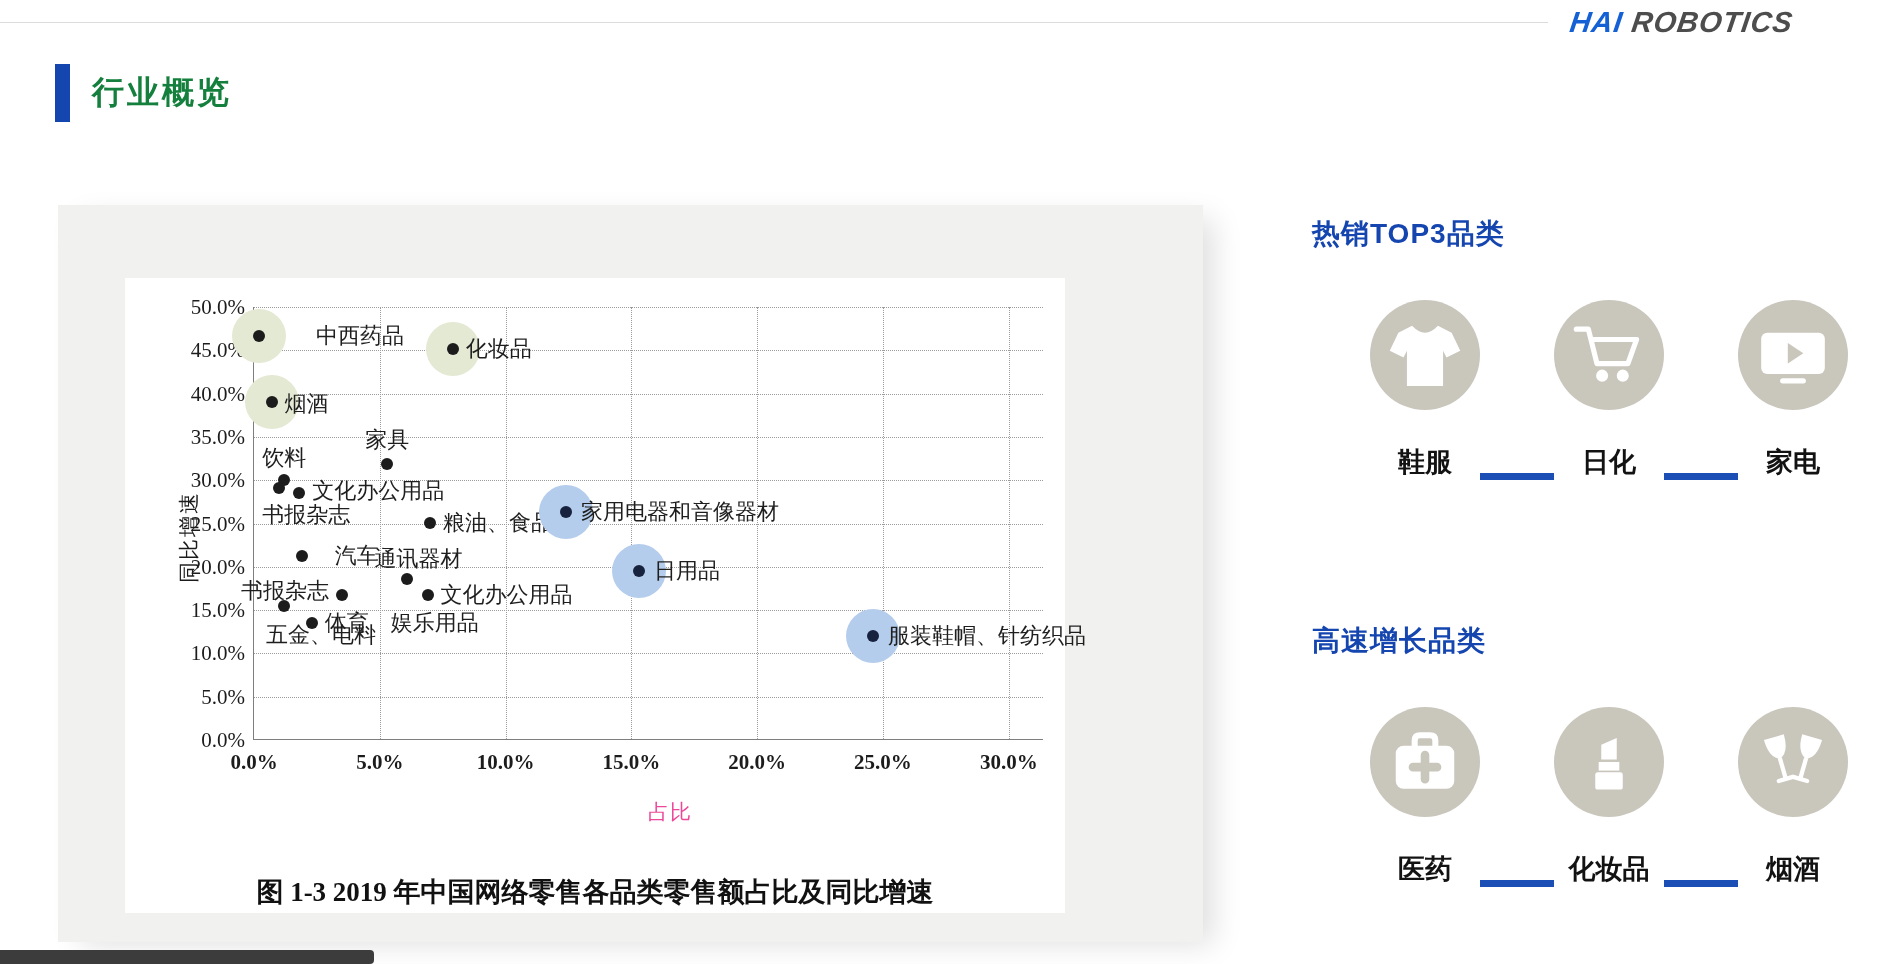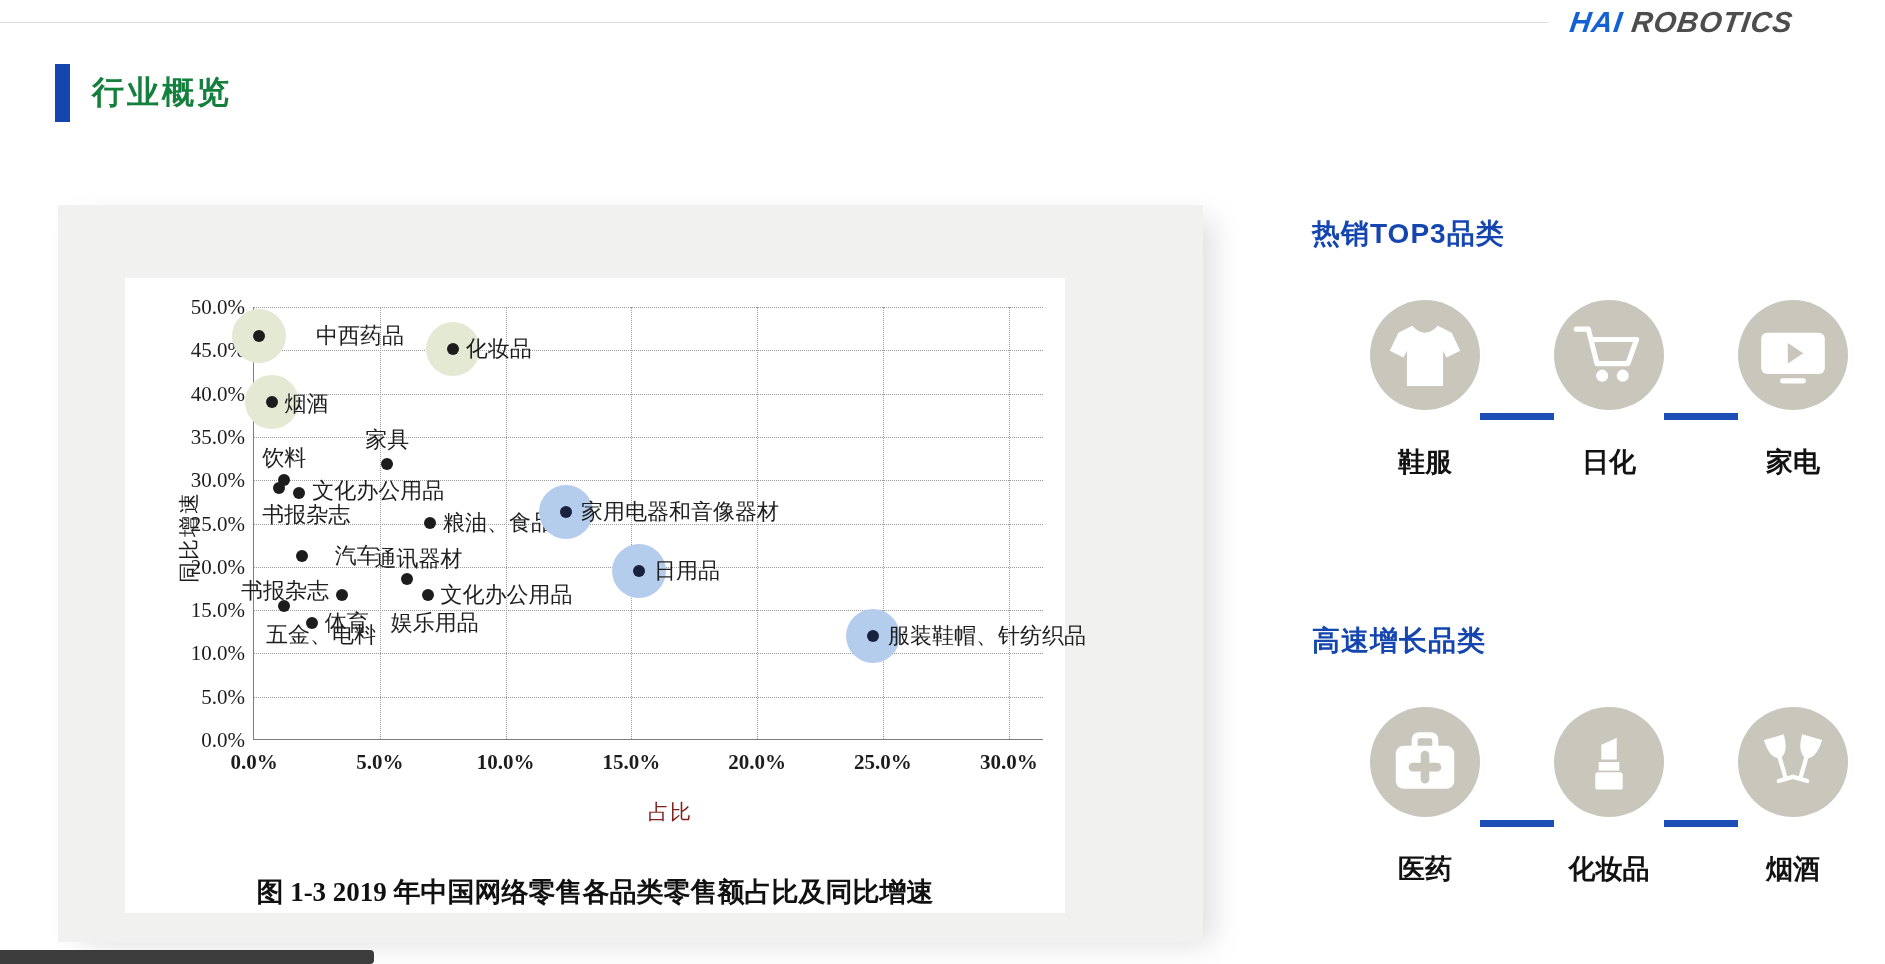--- a/index.html
+++ b/index.html
@@ -41,30 +41,30 @@
   .halo.green{background:var(--halo-green)}
   .halo.blue{background:var(--halo-blue)}
   .dot{position:absolute;width:12px;height:12px;border-radius:50%;background:#1c1c1c;
        transform:translate(-50%,-50%)}
   .dot.navy{background:#17233e}
   .plabel{position:absolute;font:22px "Liberation Serif","DejaVu Serif",serif;
           color:#1e1e1e;white-space:nowrap;line-height:26px}
   .ylab{position:absolute;left:18px;top:245px;transform:rotate(-90deg);transform-origin:center;
         font:21px "Liberation Serif","DejaVu Serif",serif;color:#1c1c1c;letter-spacing:2px}
   .xlab{position:absolute;left:523px;top:520px;font:21px "Liberation Serif","DejaVu Serif",serif;
-        color:#7f1d1d;letter-spacing:1px}
+        color:#ec4899;letter-spacing:1px}
   .caption{position:absolute;left:0;top:596px;width:940px;text-align:center;
            font:bold 27px "Liberation Serif","DejaVu Serif",serif;color:#111}
 
   .rp-section{position:absolute;left:1312px;width:560px}
   .rp-sec-1{top:213px}
   .rp-sec-2{top:620px}
   .rp-heading{font-size:28px;font-weight:900;color:var(--accent);letter-spacing:1px;
               line-height:42px;font-family:"Liberation Sans",sans-serif}
-  .icon-row{display:flex;margin-top:45px;margin-left:58px;align-items:center}
+  .icon-row{display:flex;margin-top:45px;margin-left:58px;align-items:flex-end}
   .icon-unit{display:flex;flex-direction:column;align-items:center;width:110px}
   .icon-circle{width:110px;height:110px;border-radius:50%;background:var(--circle-bg);
                display:flex;align-items:center;justify-content:center;
                box-shadow:0 0 0 4px rgba(255,255,255,.6)}
   .icon-circle svg{width:86px;height:86px}
   .icon-label{margin-top:34px;font-size:27px;font-weight:bold;color:#121212;
               font-family:"Liberation Sans",sans-serif}
   .connector{width:74px;height:7px;background:#1c4fb5;margin-top:52px}
 
   .bottom-bar{position:absolute;left:0;top:950px;width:374px;height:14px;background:#3c3c3c;

